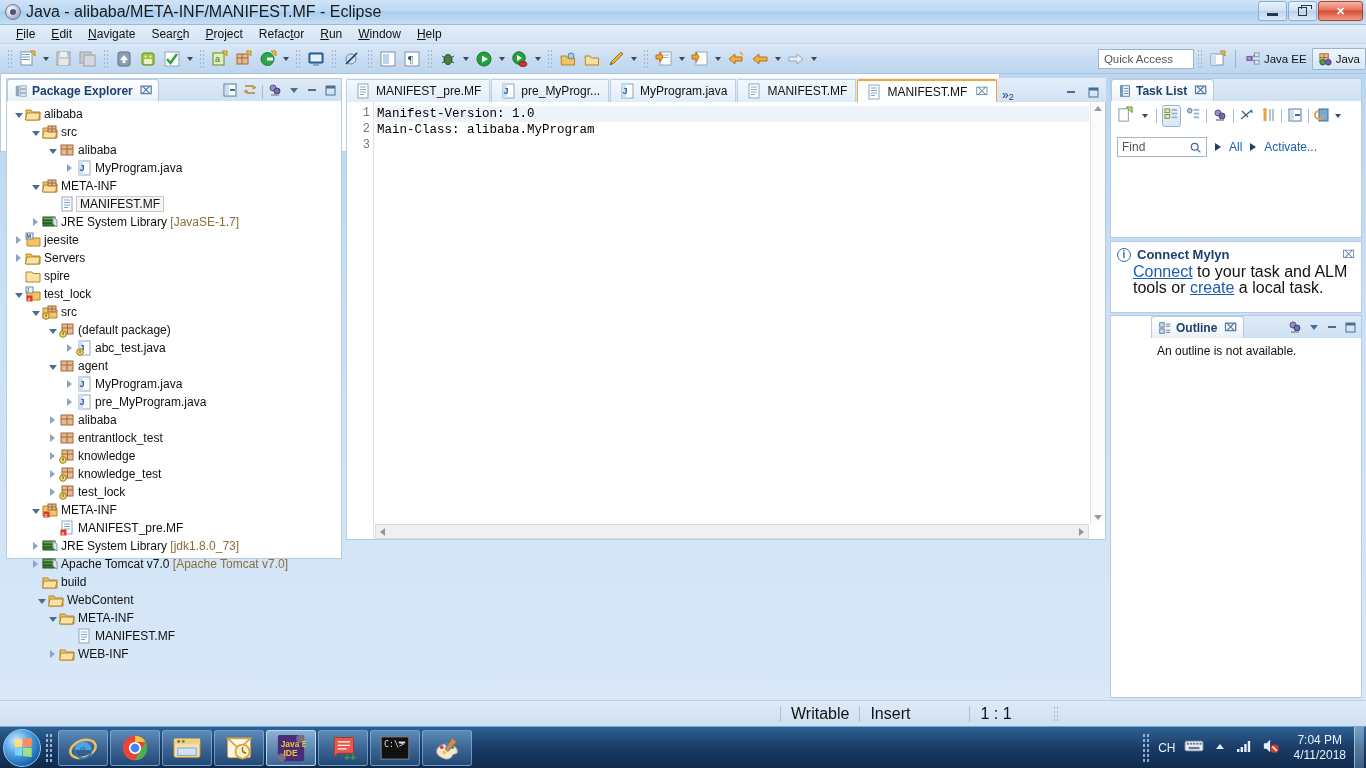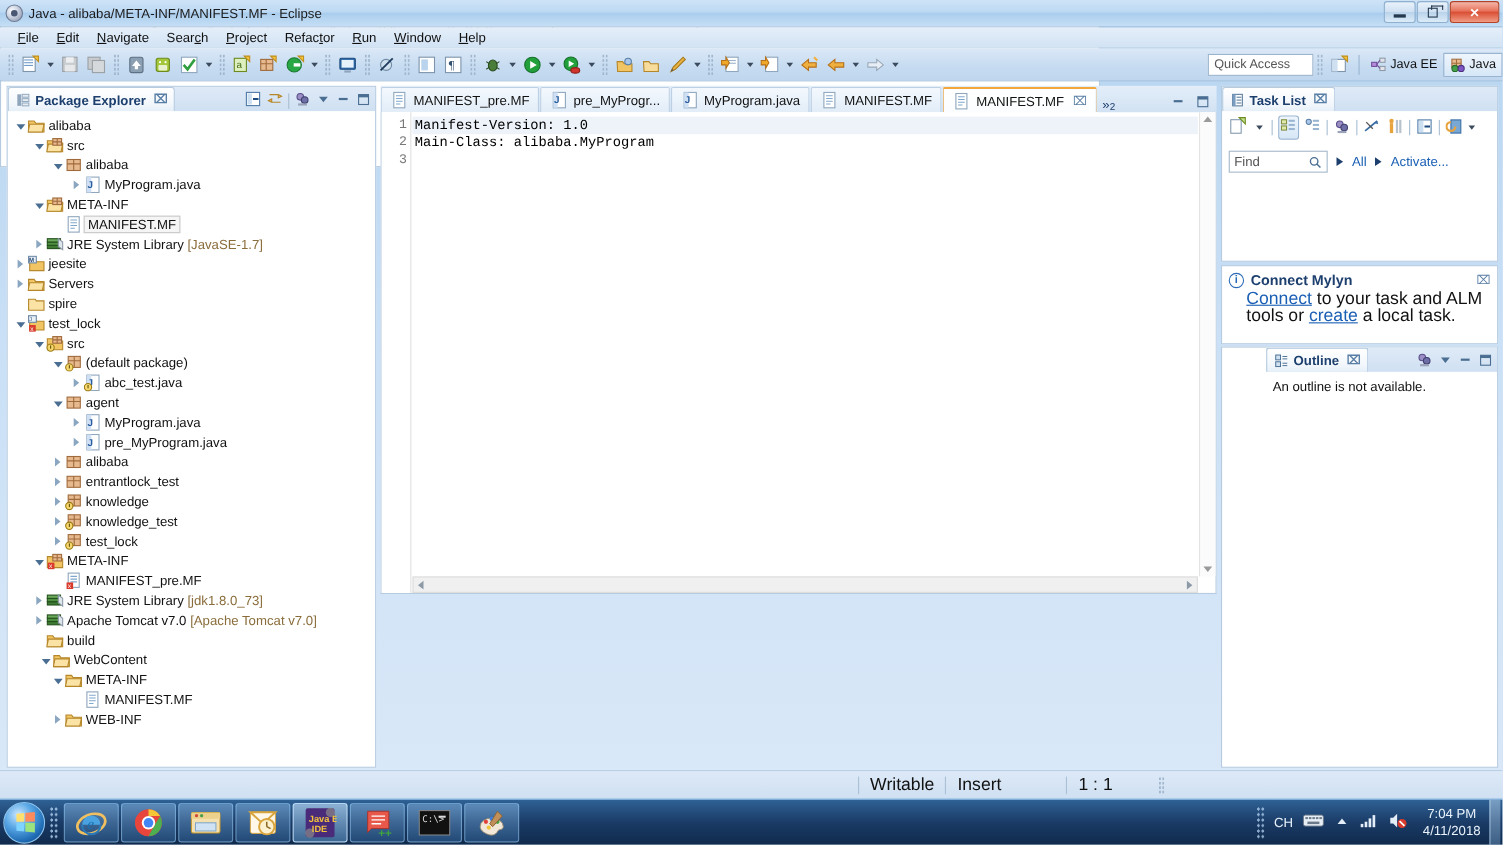--- a/index.html
+++ b/index.html
@@ -26,21 +26,21 @@
     width:16px;height:16px;margin-left:5px;margin-right:5px;
     border-radius:50%;
     background: radial-gradient(circle at 35% 35%, #fff 0%, #cfd6e4 40%, #7f8ba3 100%);
     border:1px solid #6f7d95;
     position:relative;
   }
   .title-icon:after{
     content:""; position:absolute; left:4px; top:4px; width:6px;height:6px;
     border-radius:50%; background:#4a5874;
   }
-  .title-text { font-size:12px; color:#1a1a1a; }
+  .title-text { font-size:16px; color:#1a1a1a; }
   .win-btns { position:absolute; right:3px; top:1px; display:flex; gap:0px; }
   .win-btn {
     width:29px;height:20px; margin-left:1px;
     background:linear-gradient(180deg,#e9f2fb 0%,#cfe0f2 50%,#bad3ea 51%,#dcebf9 100%);
     border:1px solid #8fb0cf; border-radius:3px;
     display:flex;align-items:center;justify-content:center;
     font-size:11px;color:#24384f;
   }
   .win-btn.close {
     width:45px;
@@ -106,21 +106,21 @@
     display:flex;align-items:center;gap:4px; height:22px; padding:0 6px;
     background:linear-gradient(180deg,#ffffff 0%,#f2f7fc 70%,#e6eff8 100%);
     border:1px solid #b6cbe0; border-bottom:none;
     border-radius:3px 3px 0 0;
     font-size:12px; font-weight:bold; color:#1c3f6e;
   }
   .tab-close { color:#5a7fa6; font-size:11px; margin-left:3px; }
   .view-toolbar { margin-left:auto; display:flex; align-items:center; gap:4px; padding-right:4px; }
 
   
-  #pkg-explorer { left:6px; top:78px; width:336px; height:620px; background:#fff; }
+  #pkg-explorer { left:6px; top:78px; width:336px; height:481px; background:#fff; }
   .pkg-tree { padding:4px 0 0 0; font-size:12px; color:#111; overflow:hidden; height:592px;}
   .trow { display:flex; align-items:center; height:18px; white-space:nowrap; }
   .twist {
     width:11px; height:18px; display:flex; align-items:center; justify-content:center; flex:0 0 11px;
   }
   .twist.closed:before{
     content:""; width:0;height:0;border-left:5px solid #8aa6c0;
     border-top:4px solid transparent;border-bottom:4px solid transparent;
   }
   .twist.open:before{

